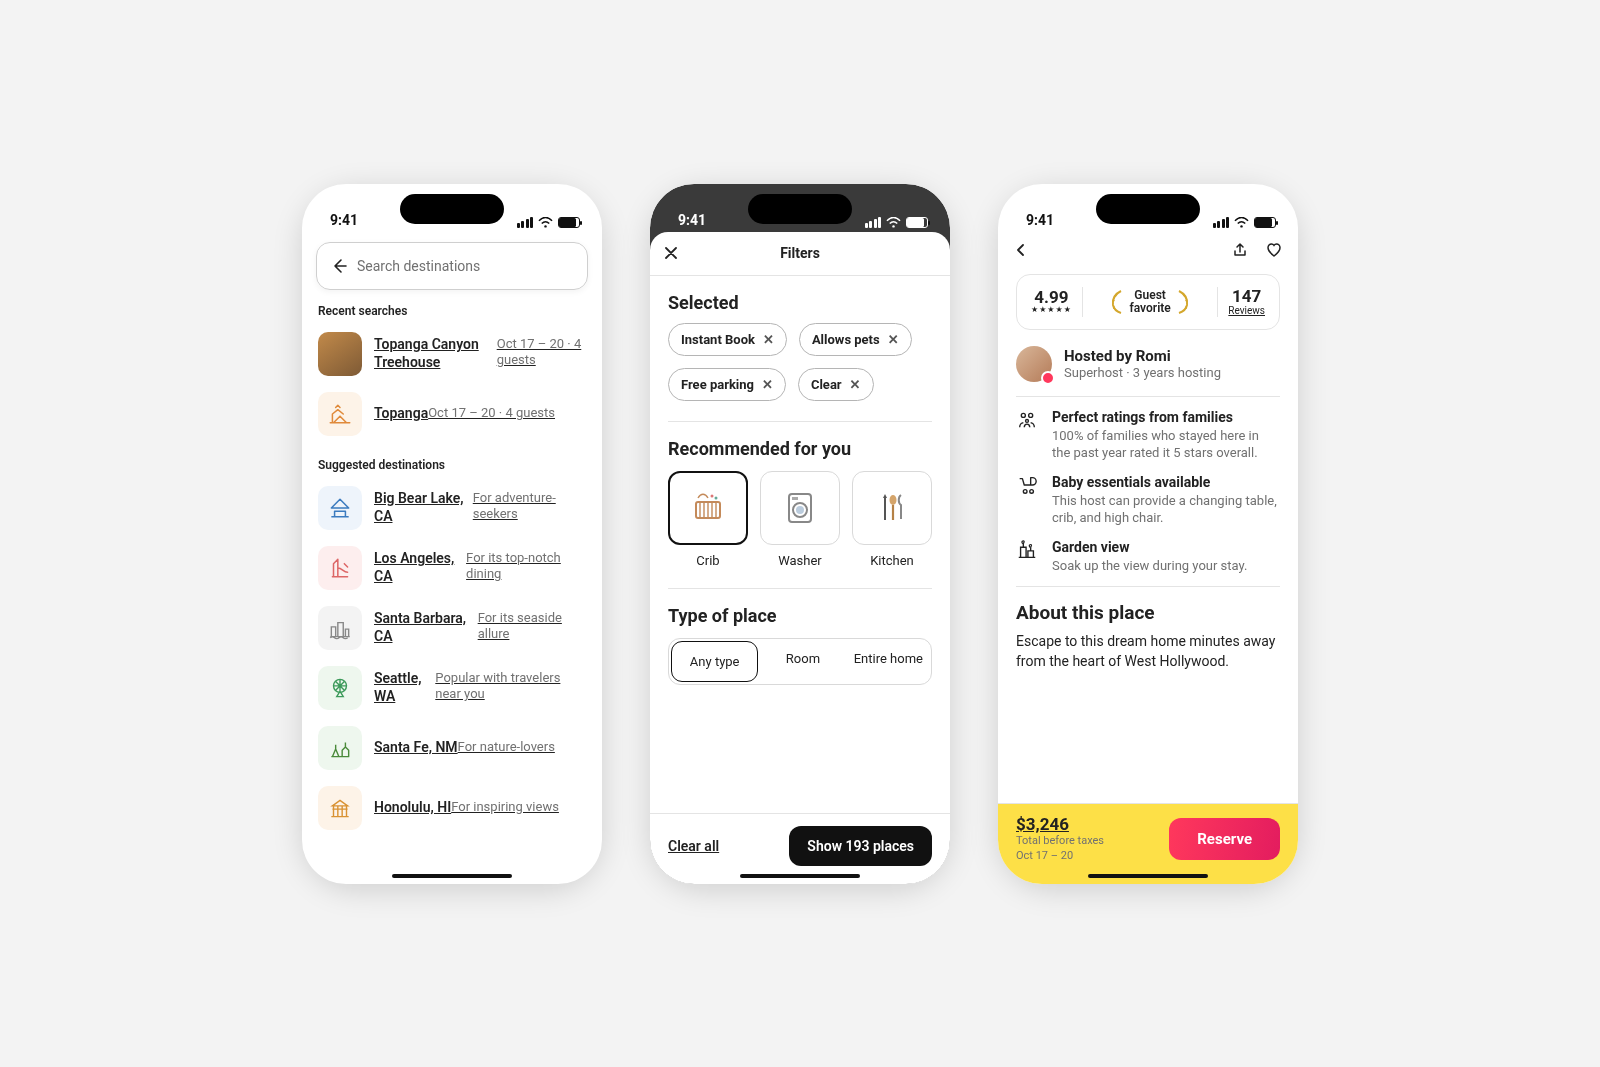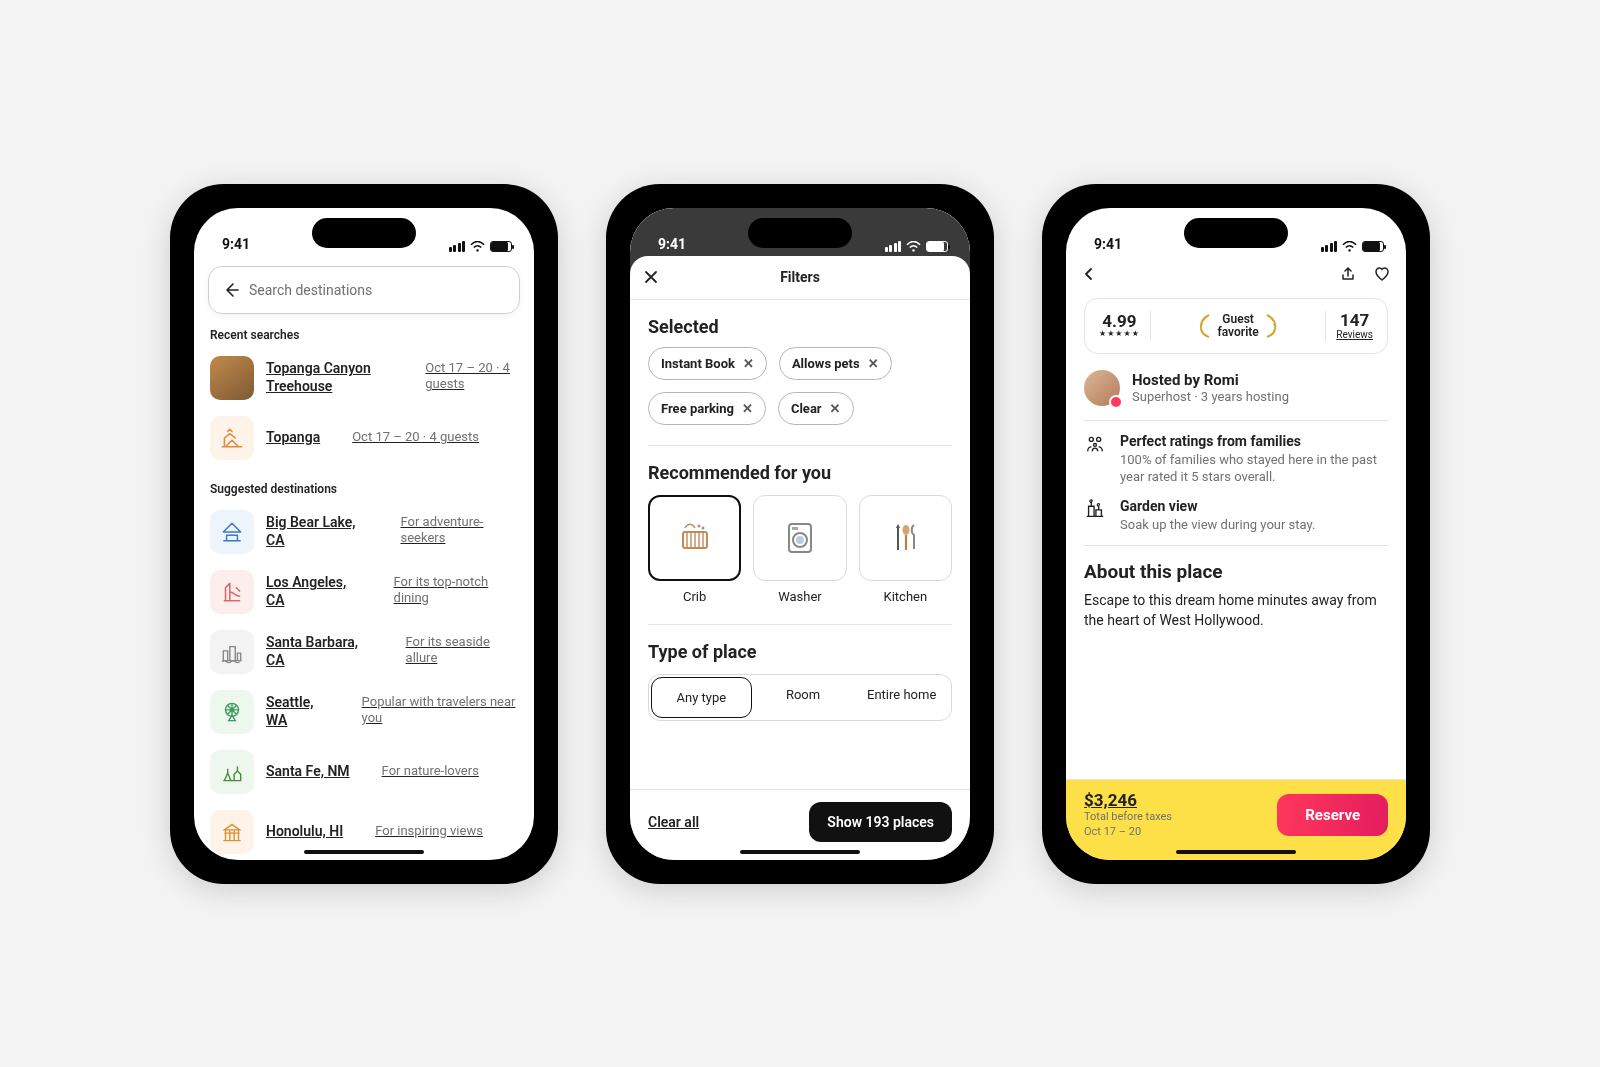--- a/index.html
+++ b/index.html
@@ -18,24 +18,24 @@
     width:1600px;height:1067px;
     background:var(--bg);
     font-family:-apple-system,BlinkMacSystemFont,"Segoe UI",Roboto,Helvetica,Arial,sans-serif;
     color:var(--ink);
     -webkit-font-smoothing:antialiased;
     display:flex;align-items:center;justify-content:center;gap:48px;
   }
 
   
   .phone{
-    width:388px;height:700px;
+    width:300px;height:700px;
     background:#000;
     border-radius:54px;
-    padding:24px;
+    padding:0;
     position:relative;
     box-shadow:0 6px 30px rgba(0,0,0,.15);
   }
   .screen{
     width:100%;height:100%;
     background:#fff;
     border-radius:44px;
     overflow:hidden;
     position:relative;
     display:flex;flex-direction:column;
@@ -62,21 +62,21 @@
   .bat{width:22px;height:11px;border:1.3px solid #111;border-radius:3px;position:relative;}
   .bat::after{content:"";position:absolute;right:-3px;top:3px;width:2px;height:4px;background:#111;border-radius:1px;}
   .bat i{display:block;height:100%;width:85%;background:#111;border-radius:1.5px;}
 
   
   h3.sec{font-size:12px;font-weight:600;color:#222;margin:14px 16px 6px;}
   .row{display:flex;align-items:center;gap:12px;padding:8px 16px;}
   .thumb{width:44px;height:44px;border-radius:10px;flex:0 0 44px;display:flex;align-items:center;justify-content:center;font-size:20px;}
   .row .txt{display:flex;flex-direction:row;text-decoration:underline;}
   .row .title{font-size:14px;font-weight:600;color:#222;line-height:1.25;}
-  .row .sub{font-size:13px;color:var(--muted);line-height:1.25;margin-left:32px;}
+  .row .sub{font-size:13px;color:var(--muted);line-height:1.25;}
   .clickable{cursor:pointer;}
 
   
   .searchwrap{padding:10px 14px 0;}
   .searchbox{
     height:48px;border:1px solid #cfcfcf;border-radius:14px;
     display:flex;align-items:center;gap:10px;padding:0 14px;
     box-shadow:0 2px 6px rgba(0,0,0,.05);
   }
   .searchbox .ph{color:var(--muted);font-size:14px;}
@@ -517,20 +517,33 @@
               <circle cx="12" cy="13" r="1.6" fill="none" stroke="#222" stroke-width="1.5"></circle>
               <path d="M4 20c0-3 2-5 4-5M20 20c0-3-2-5-4-5M9 20c0-2 1.5-3.5 3-3.5s3 1.5 3 3.5" fill="none" stroke="#222" stroke-width="1.5"></path>
             </svg>
         </div>
         <div>
             <div class="t1">Perfect ratings from families</div>
             <div class="t2">100% of families who stayed here in the past year rated it 5 stars overall.</div>
           </div>
       </div>
 
+      <div class="feat">
+        <div class="ic">
+          <svg width="22" height="22" viewBox="0 0 24 24">
+              <path d="M4 5h3l2 7h9a4 4 0 0 0 0-8h-2v8" fill="none" stroke="#222" stroke-width="1.5" stroke-linejoin="round"></path>
+              <circle cx="10" cy="19" r="2" fill="none" stroke="#222" stroke-width="1.5"></circle>
+              <circle cx="17" cy="19" r="2" fill="none" stroke="#222" stroke-width="1.5"></circle>
+            </svg>
+        </div>
+        <div>
+            <div class="t1">Baby essentials available</div>
+            <div class="t2">This host can provide a changing table, crib, and high chair.</div>
+          </div>
+      </div>
 
       <div class="feat">
         <div class="ic">
           <svg width="22" height="22" viewBox="0 0 24 24">
               <path d="M3 20h18M5 20V9h6v11M13 20v-7h6v7M8 9V5M16 13V9" fill="none" stroke="#222" stroke-width="1.5"></path>
               <path d="M8 5c-2 0-2-3 0-3s0 3 0 3zM16 9c-2 0-2-3 0-3s0 3 0 3z" fill="none" stroke="#222" stroke-width="1.3"></path>
             </svg>
         </div>
         <div>
             <div class="t1">Garden view</div>

